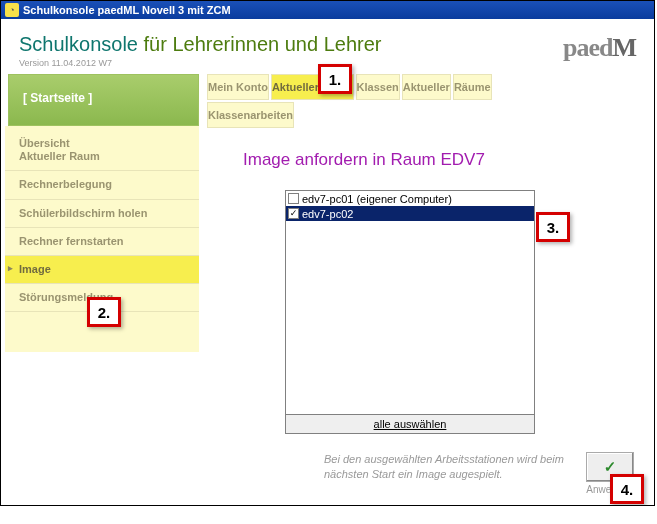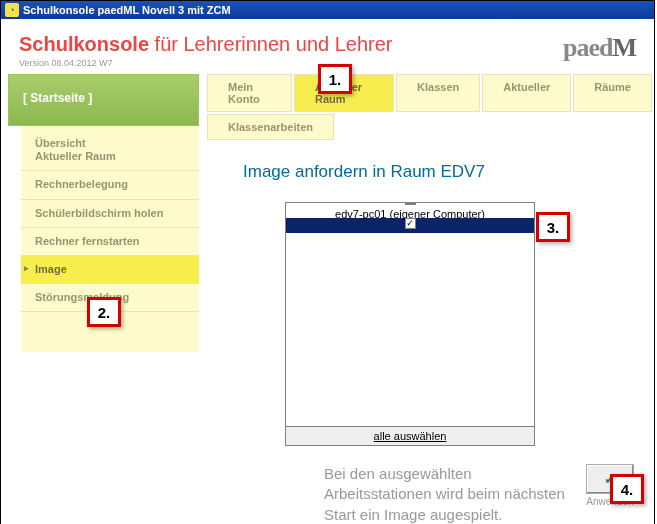--- a/index.html
+++ b/index.html
@@ -38,22 +38,22 @@
   .header-area {
     padding: 14px 18px 6px 18px;
     position: relative;
     display: flex;
     justify-content: space-between;
   }
   .app-title {
     font-size: 20px;
     color: #666;
   }
-  .app-title .bold { font-weight: bold; color: #ef4444; }
-  .app-title .light { color: #ef4444; font-weight: normal; }
+  .app-title .bold { font-weight: normal; color: #0f766e; }
+  .app-title .light { color: #4d7c0f; font-weight: normal; }
   .version {
     font-size: 9px;
     color: #999;
     margin-top: 2px;
   }
   .brand {
     font-family: Georgia, serif;
     font-size: 26px;
     color: #888;
     letter-spacing: -1px;
@@ -72,21 +72,21 @@
     background: linear-gradient(to bottom, #a9cd6c 0%, #8bb84e 100%);
     color: #fff;
     font-weight: bold;
     font-size: 12px;
     padding: 16px 14px 20px 14px;
     border: 1px solid #9ec25f;
     margin: 0 2px 0 7px;
   }
   .sidebar {
     background: #fdfacb;
-    margin: 0 2px 0 20px;
+    margin: 0 2px 0 4px;
     padding: 4px 0 40px 0;
   }
   .side-item {
     padding: 7px 10px 7px 14px;
     color: #9a9470;
     font-size: 11px;
     font-weight: bold;
     border-bottom: 1px solid #e8e4b8;
     cursor: pointer;
     line-height: 1.2;
@@ -109,36 +109,36 @@
   }
   .tabs-row {
     display: flex;
     background: #fff;
   }
   .tab {
     background: #fdfacb;
     color: #9a9470;
     font-weight: bold;
     font-size: 11px;
-    padding: 6px 20px;
+    padding: 6px 0;
     border: 1px solid #e8e4b8;
     cursor: pointer;
     margin-right: 2px;
     margin-bottom: 2px;
   }
   .tab.active {
     background: #f7ee4e;
     color: #726c3f;
   }
   .content {
     padding: 20px 14px 10px 36px;
   }
   .page-heading {
     font-size: 17px;
-    color: #0369a1;
+    color: #a21caf;
     font-weight: normal;
     margin-bottom: 20px;
   }
   .ws-label {
     font-size: 11px;
     color: #666;
     margin: 0 0 2px 42px;
   }
   .listbox-wrap {
     margin-left: 42px;
@@ -151,21 +151,20 @@
     overflow: auto;
     font-family: "MS Sans Serif", Tahoma, sans-serif;
     font-size: 11px;
   }
   .list-row {
     display: flex;
     align-items: center;
     padding: 0 2px;
     height: 15px;
     gap: 3px;
-    flex-direction: column;
   }
   .list-row.selected {
     background: #0a246a;
     color: #fff;
   }
   .chk {
     width: 11px;
     height: 11px;
     border: 1px solid #808080;
     background: #fff;
@@ -196,24 +195,25 @@
   .footer-row {
     display: flex;
     align-items: flex-start;
     justify-content: flex-end;
     gap: 12px;
     margin-top: 18px;
     padding-right: 6px;
   }
   .footer-text {
     color: #999;
-    font-size: 15px;
+    font-size: 11px;
     text-align: left;
     max-width: 250px;
     line-height: 1.35;
+    font-style: italic;
   }
   .apply-group { text-align: center; }
   .apply-btn {
     width: 48px;
     height: 30px;
     background: #eee;
     border: 1px solid #aaa;
     box-shadow: inset -1px -1px 0 #888, inset 1px 1px 0 #fff;
     color: #2d8a2d;
     font-size: 15px;
@@ -252,21 +252,21 @@
     <span class="titlebar-icon">◔</span>
     <span>Schulkonsole paedML Novell 3 mit ZCM</span>
   </div>
 
   <div class="header-area">
     <div>
       <div class="app-title">
         <span class="bold">Schulkonsole</span>
         <span class="light">für Lehrerinnen und Lehrer</span>
       </div>
-      <div class="version">Version 08.04.2012 W7</div>
+      <div class="version">Version 11.04.2012 W7</div>
     </div>
     <div class="brand">
       <span class="thin">paed</span><span class="bold">M</span>
     </div>
   </div>
 
   <div class="main">
     <div class="left-col">
       <div class="startseite-box">[ Startseite ]</div>
       <div class="sidebar">

